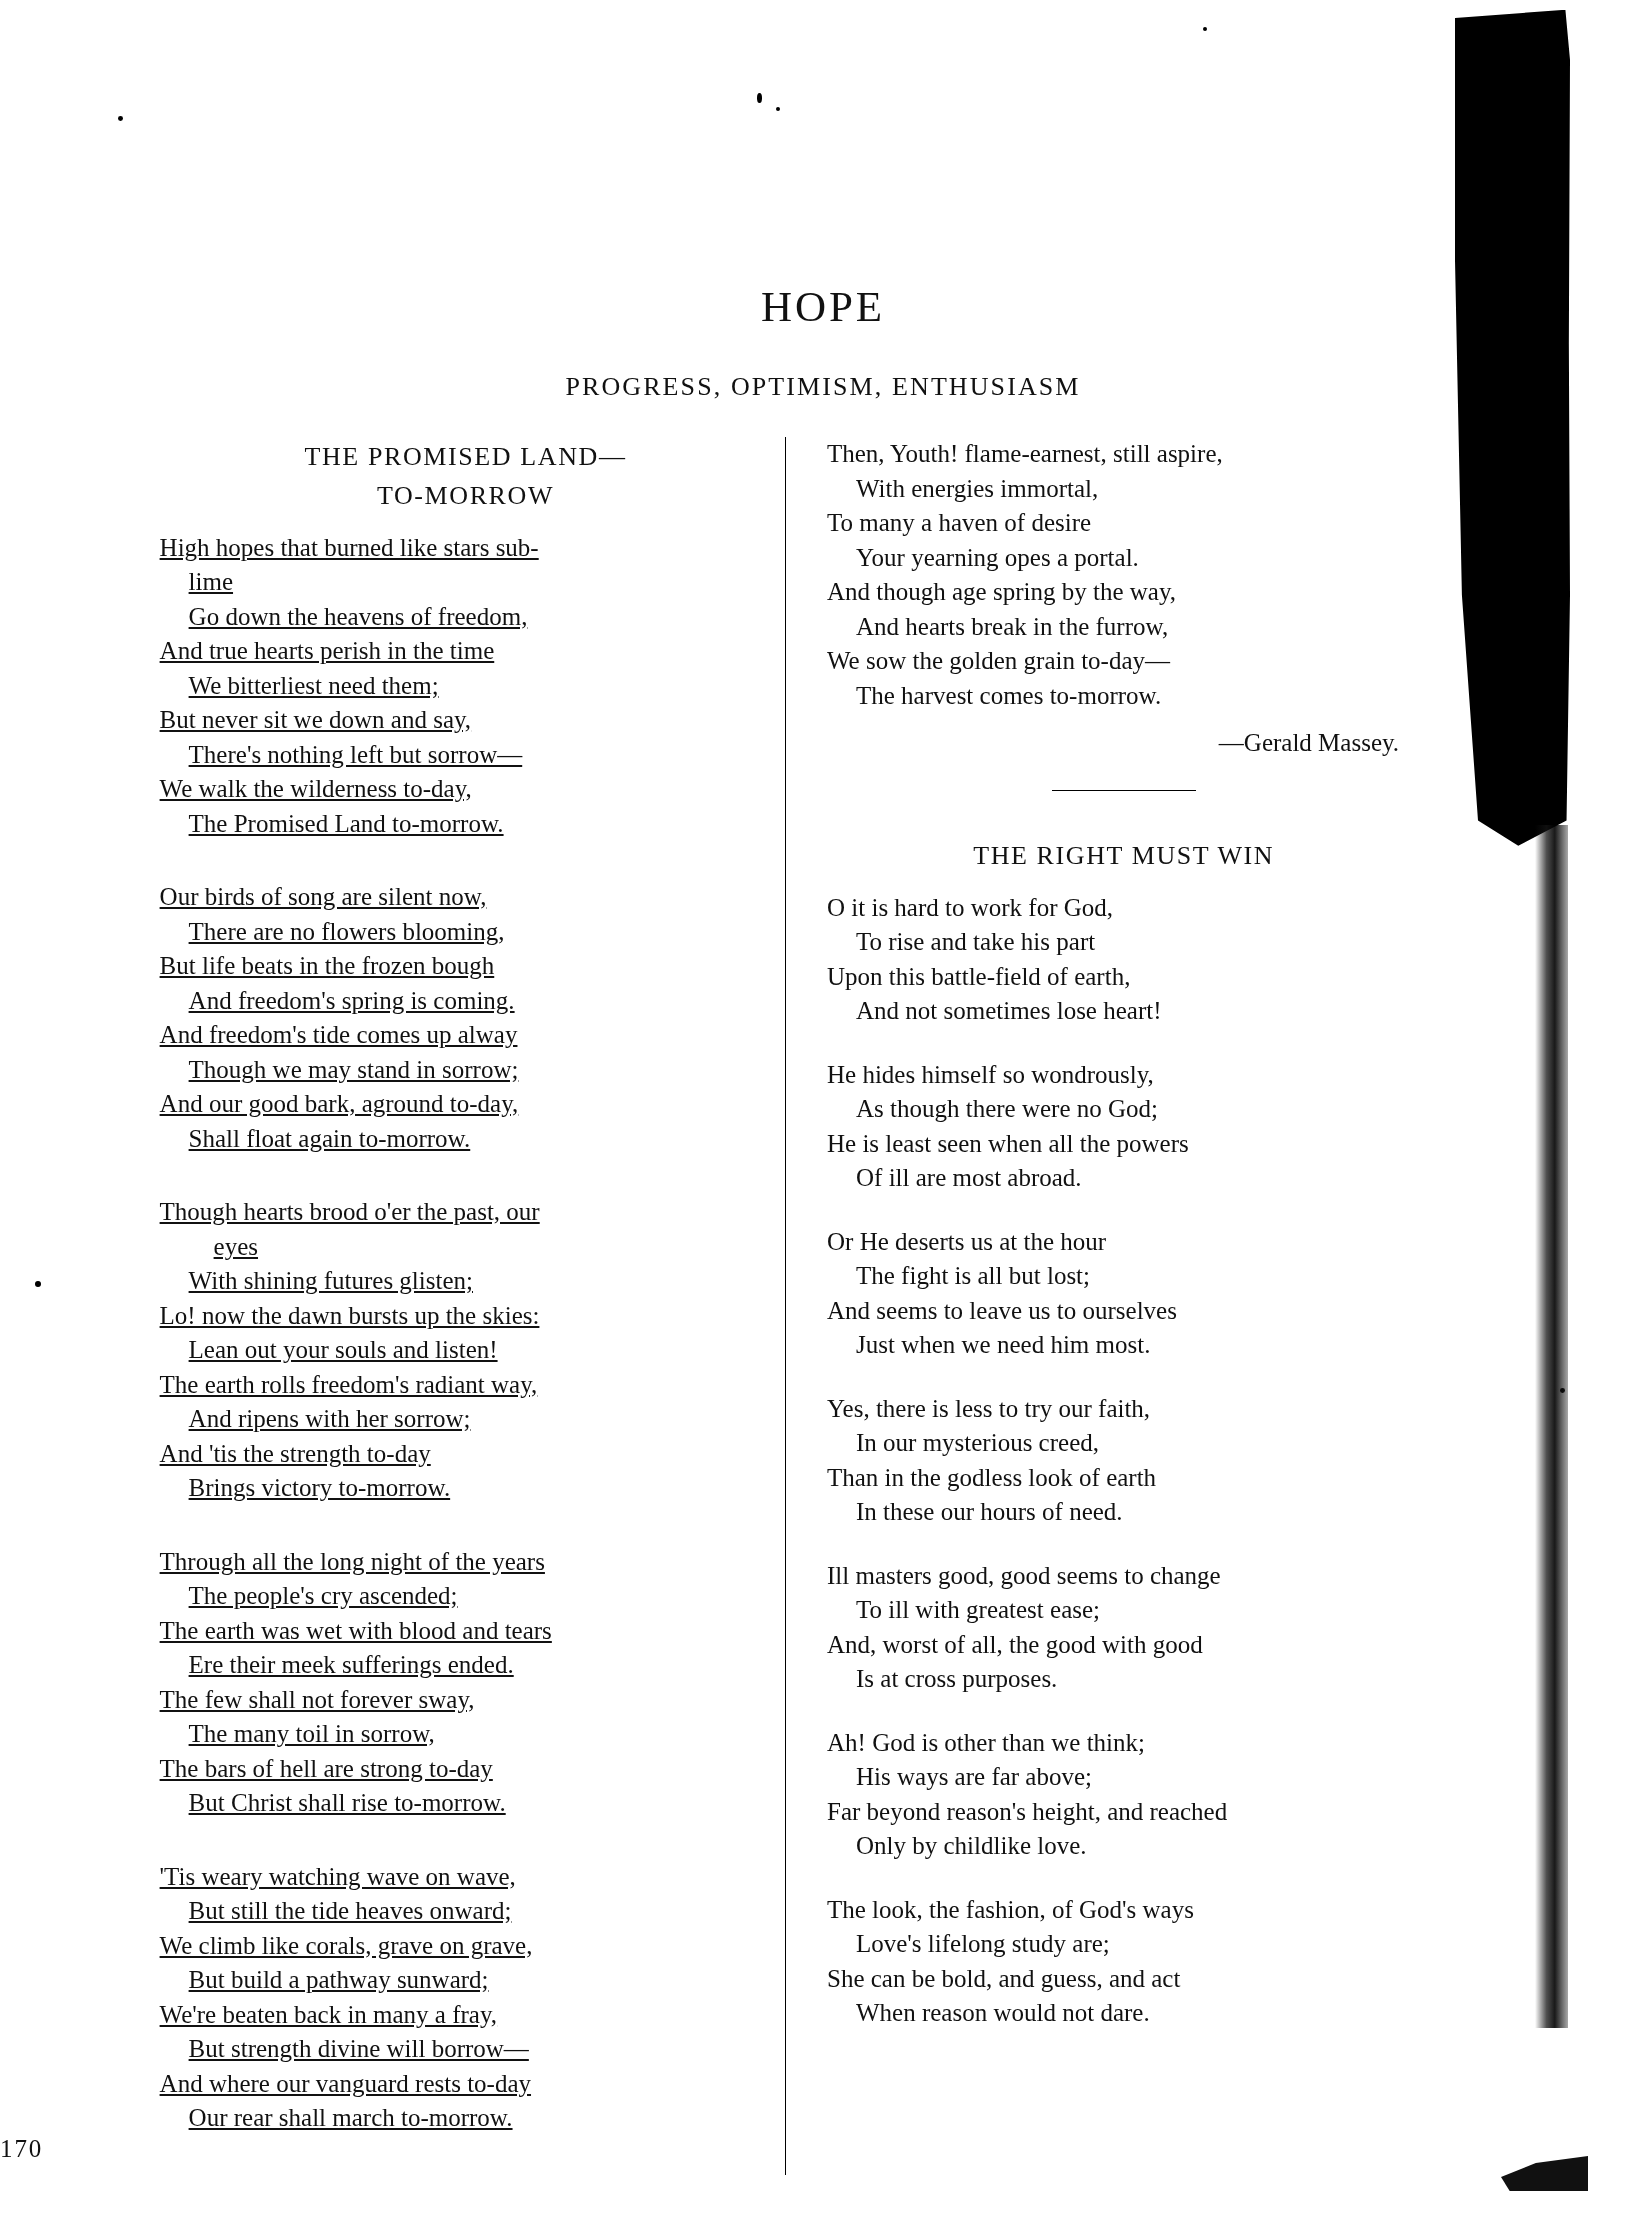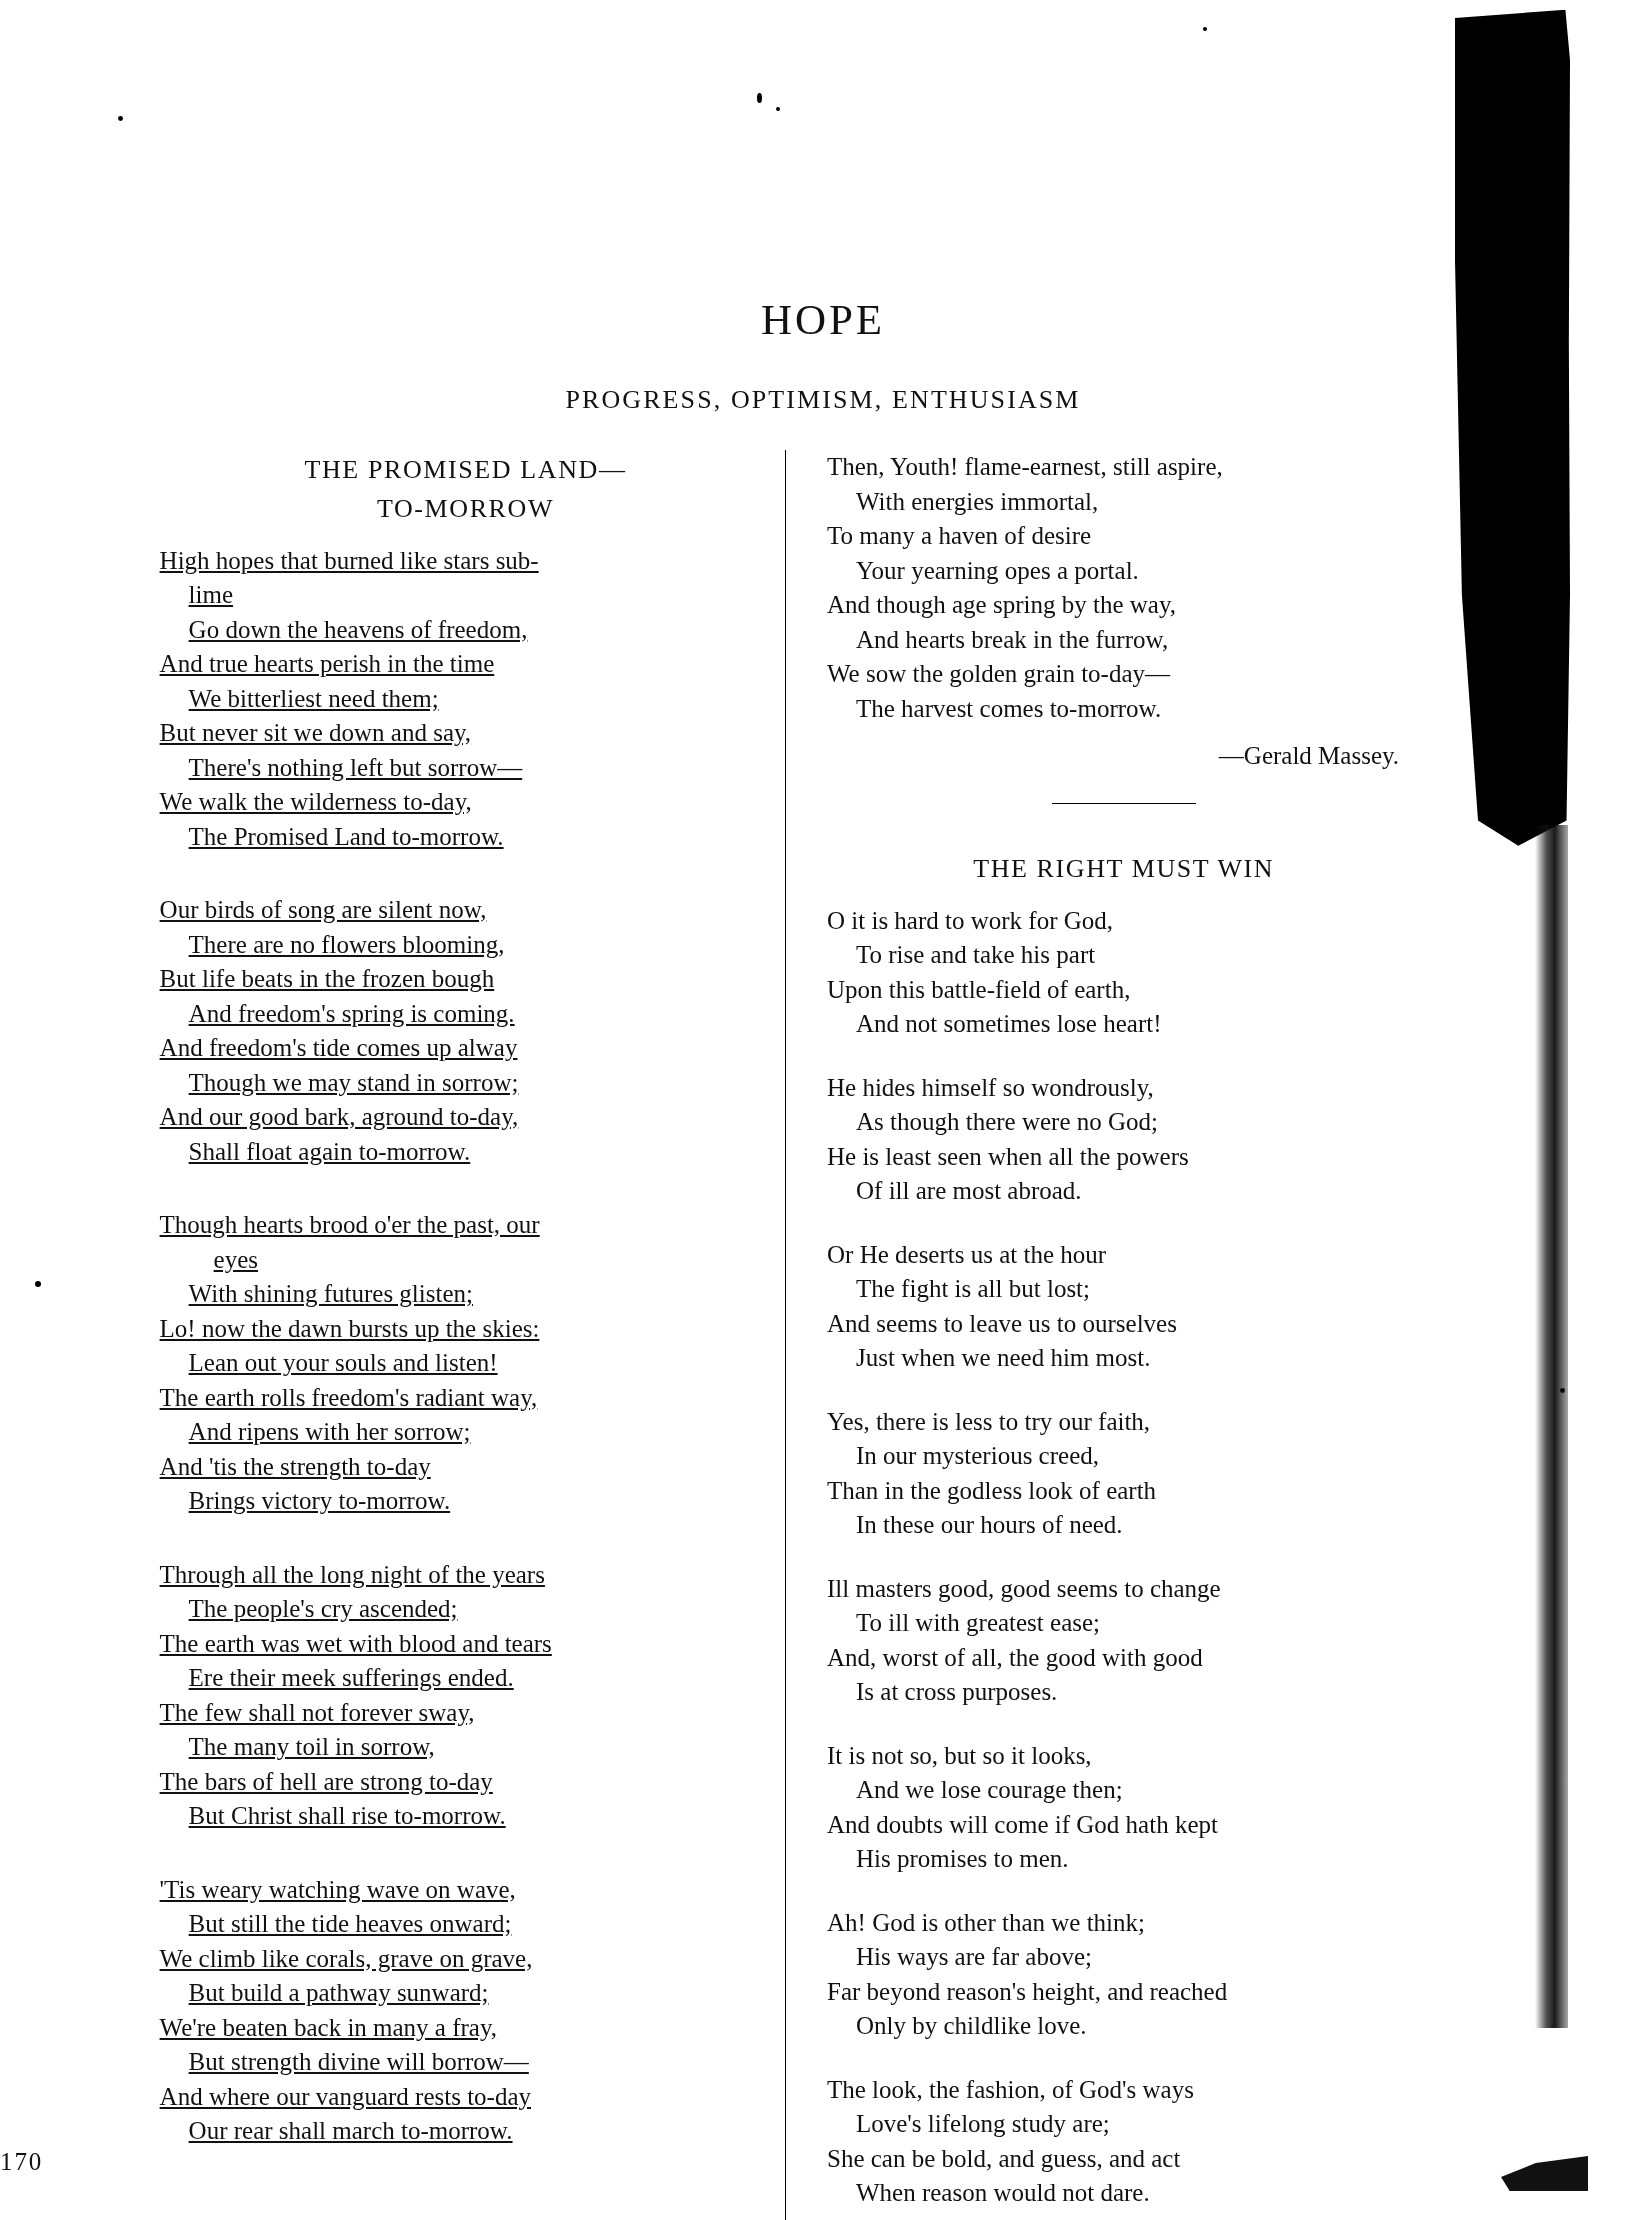--- a/index.html
+++ b/index.html
@@ -48,21 +48,21 @@
   }
   .scan-speck {
     position: absolute;
     background: #000;
     border-radius: 50%;
     z-index: 4;
   }
 
   .page {
     position: absolute;
-    left: 0; top: 17px;
+    left: 0; top: 4px;
     width: 1646px;
     height: 1840px;
   }
 
   .title {
     text-align: center;
     font-size: 43px;
     letter-spacing: 2.9px;
     margin-top: 278px;
     font-weight: normal;
@@ -261,26 +261,20 @@
             <div class="line">Than in the godless look of earth</div>
             <div class="line ind1">In these our hours of need.</div>
           </div>
           <div class="right-stanza">
             <div class="line">Ill masters good, good seems to change</div>
             <div class="line ind1">To ill with greatest ease;</div>
             <div class="line">And, worst of all, the good with good</div>
             <div class="line ind1">Is at cross purposes.</div>
           </div>
           <div class="right-stanza">
-            <div class="line">It is not so, but so it looks,</div>
-            <div class="line ind1">And we lose courage then;</div>
-            <div class="line">And doubts will come if God hath kept</div>
-            <div class="line ind1">His promises to men.</div>
-          </div>
-          <div class="right-stanza">
             <div class="line">Ah! God is other than we think;</div>
             <div class="line ind1">His ways are far above;</div>
             <div class="line">Far beyond reason's height, and reached</div>
             <div class="line ind1">Only by childlike love.</div>
           </div>
           <div class="right-stanza">
             <div class="line">The look, the fashion, of God's ways</div>
             <div class="line ind1">Love's lifelong study are;</div>
             <div class="line">She can be bold, and guess, and act</div>
             <div class="line ind1">When reason would not dare.</div>

